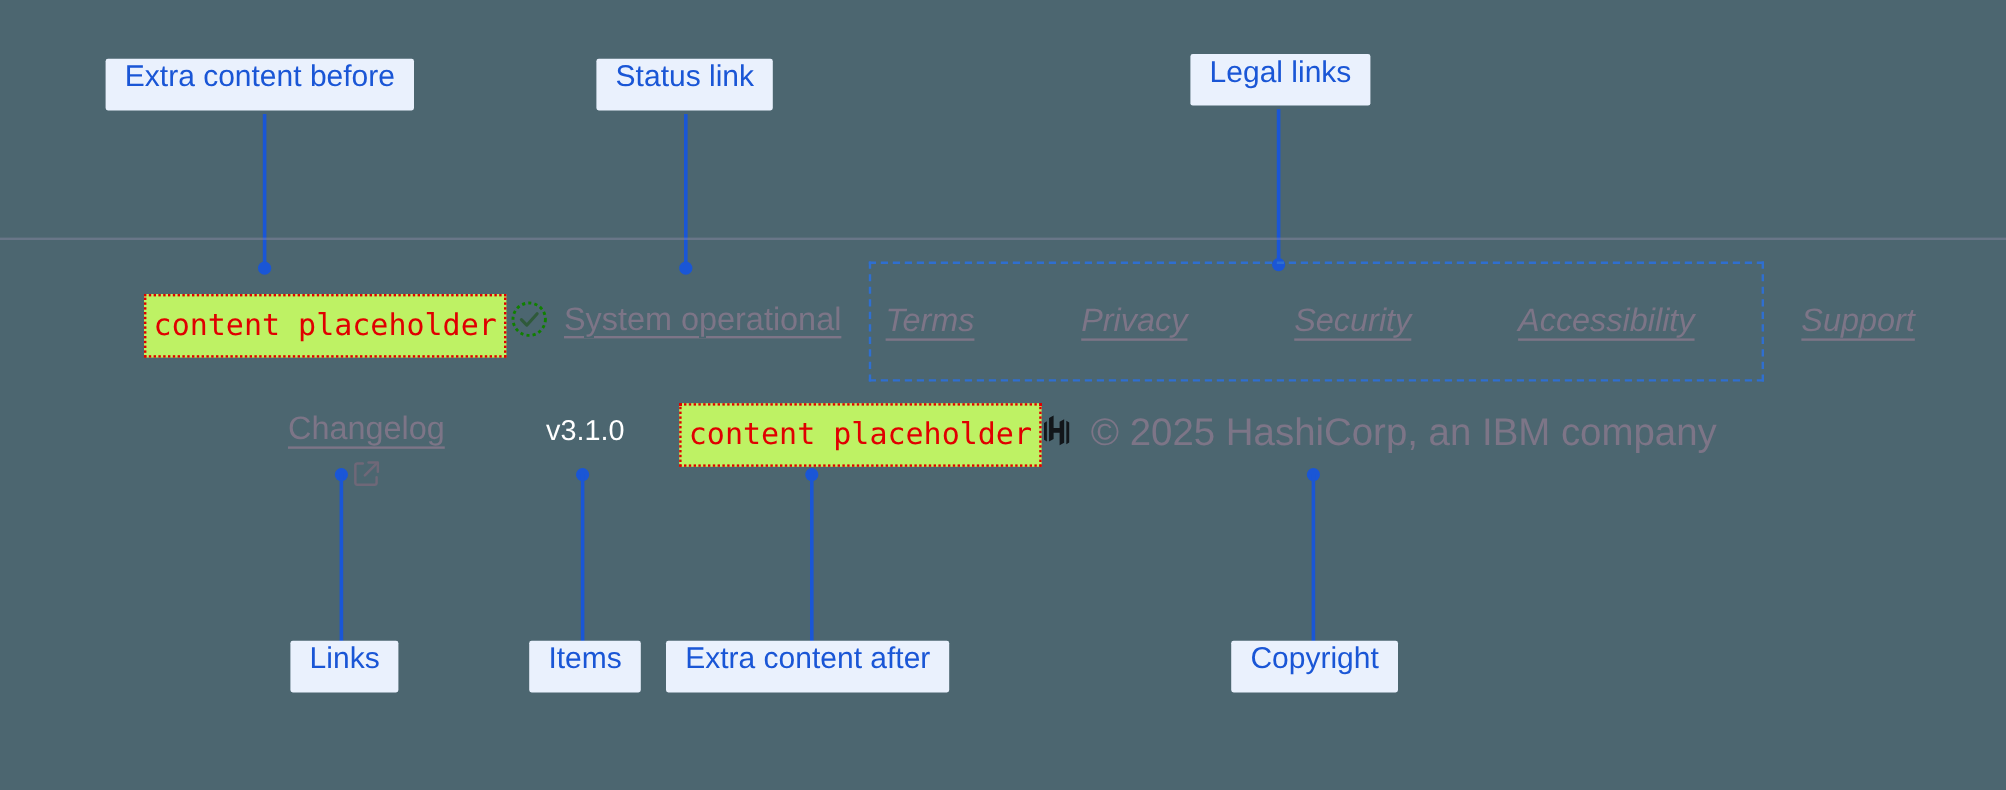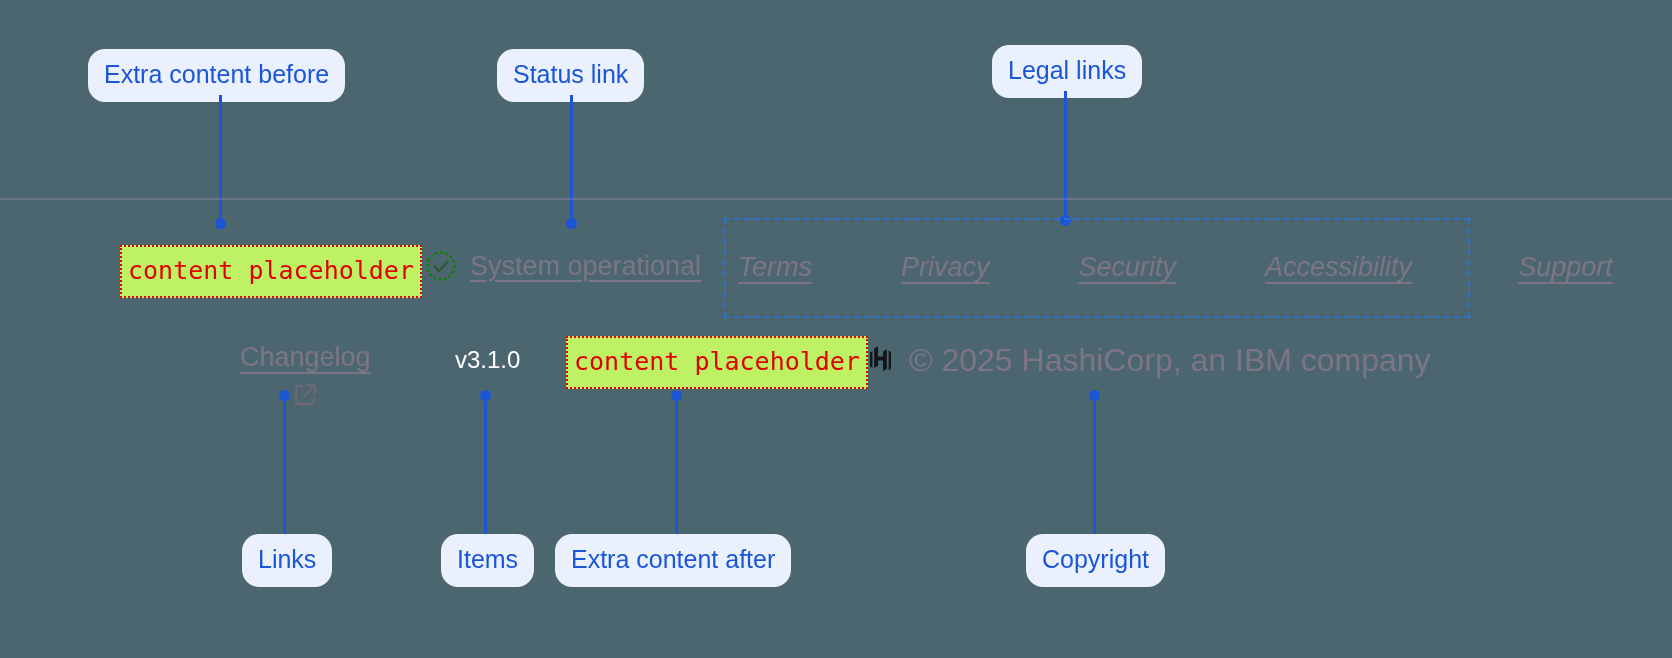--- a/index.html
+++ b/index.html
@@ -14,24 +14,24 @@
     font-family: "Liberation Sans", sans-serif;
     background: #4c6670;
     position: relative;
   }
 
   
   .callout {
     position: absolute;
     background: #eaf1fd;
     color: #1a56d6;
-    border-radius: 17px;
+    border-radius: 2px;
     font-size: 25px;
     line-height: 1;
-    padding: 13px 16px 15px 16px;
+    padding: 3px 16px 15px 16px;
     white-space: nowrap;
     font-family: "Liberation Sans", sans-serif;
   }
 
   
   .leader {
     position: absolute;
     width: 3px;
     background: #1a56d6;
   }
@@ -113,21 +113,21 @@
   }
   .legal-links a {
     color: #7d7587;
     font-size: 27px;
     line-height: 1;
     text-decoration: underline;
     text-underline-offset: 6px;
     text-decoration-thickness: 2px;
     margin-right: 73px;
   }
-  .legal-links a:last-child { margin-right: 0; margin-left: 17px; }
+  .legal-links a:last-child { margin-right: 0; }
 
   
   .changelog-wrap {
     position: absolute;
     left: 240px;
     top: 344px;
     display: flex;
     align-items: center;
     gap: 11px;
     flex-direction: column;

